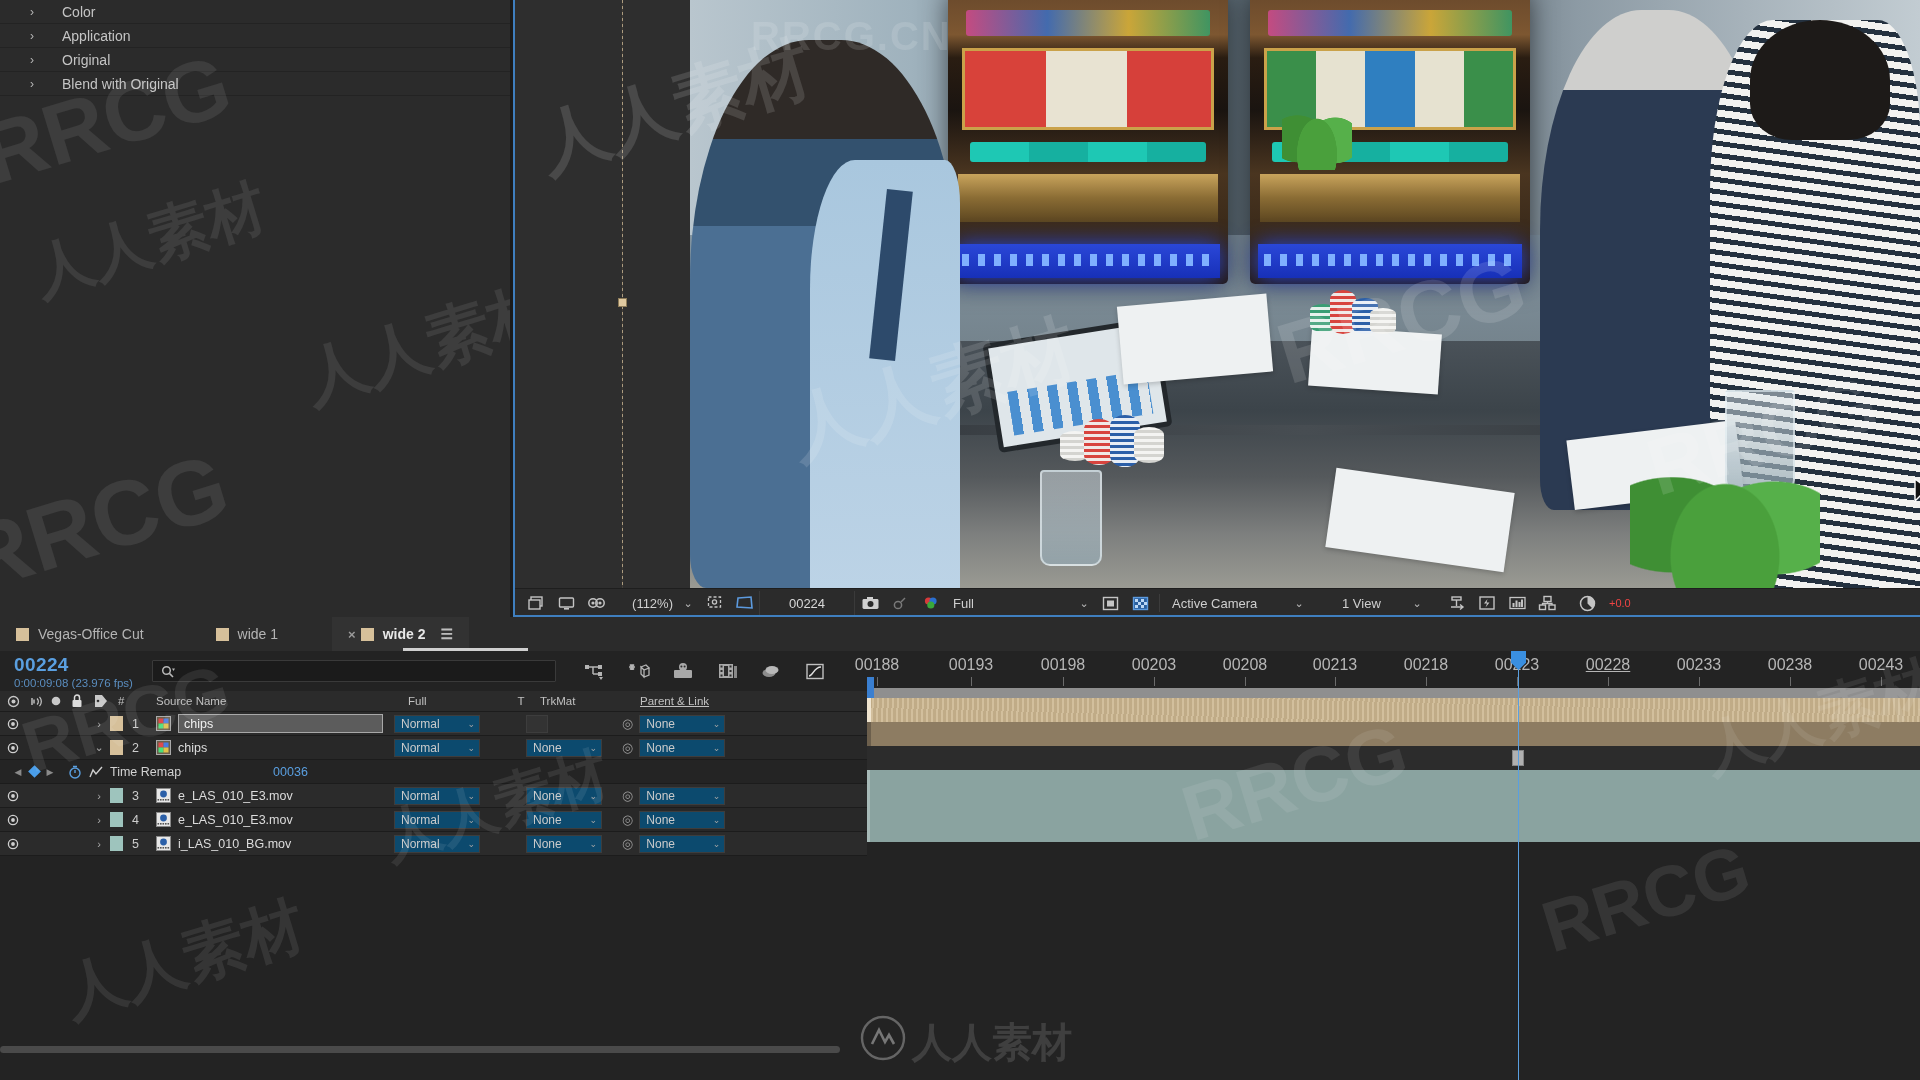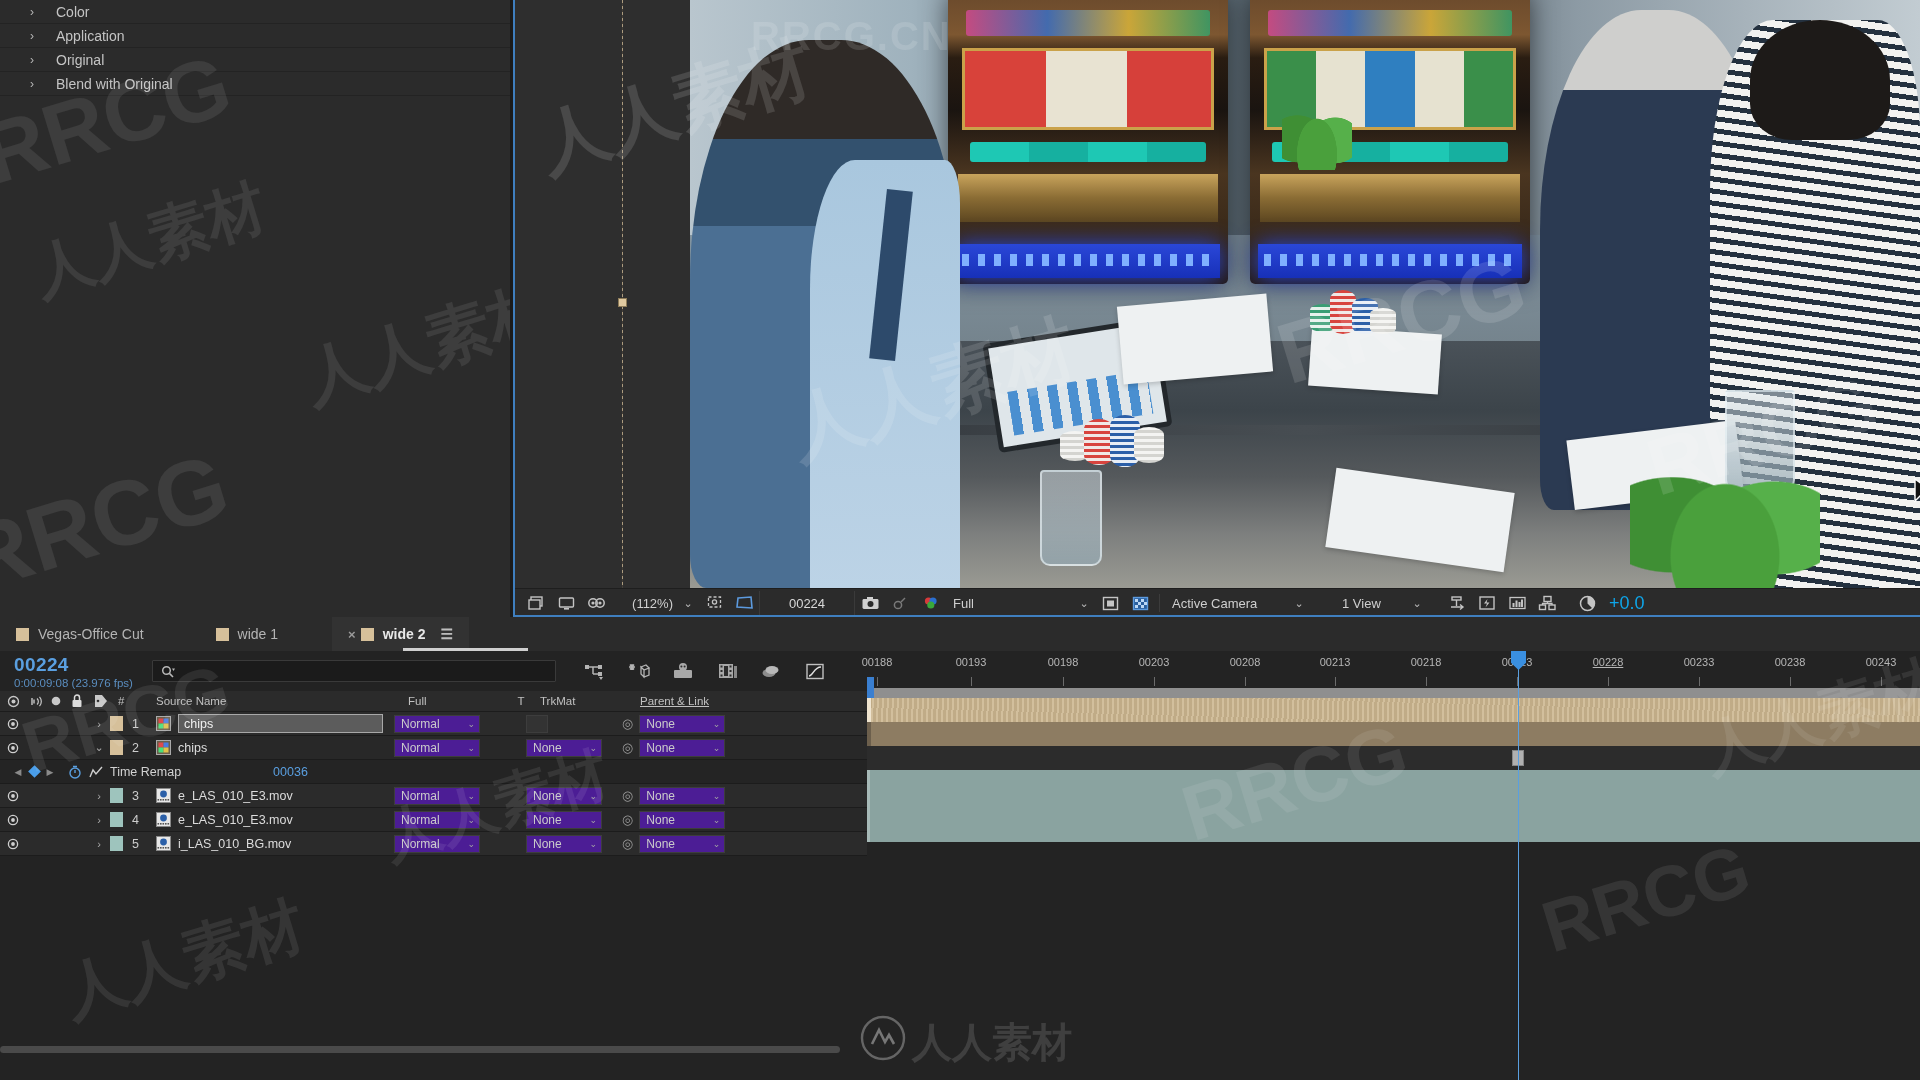--- a/index.html
+++ b/index.html
@@ -18,21 +18,21 @@
     background: #2b2b2b;
   }
   .eff-row {
     height: 24px; display: flex; align-items: center;
     padding-left: 30px; border-bottom: 1px solid #232323;
     font-size: 14px; color: #c4c4c4;
   }
   .eff-row .tw {
     width: 14px; font-size: 12px; color: #b5b5b5; flex: 0 0 14px;
   }
-  .eff-label { margin-left: 12px; }
+  .eff-label { margin-left: 18px; }
   .eff-blank { flex: 1; background: #2b2b2b; }
 
   
   .panel-divider {
     position: absolute; left: 510px; top: 0; width: 3px; height: 617px;
     background: #1b1b1b;
   }
   .panel-focus {
     position: absolute; left: 513px; top: 0; width: 2px; height: 617px;
     background: #3f7fbf;
@@ -176,21 +176,21 @@
   .vb-tc {
     width: 96px; text-align:center; color:#d8d8d8;
     background:#2b2b2b; border-left:1px solid #3a3a3a; border-right:1px solid #3a3a3a; height:24px;
     display:flex; align-items:center; justify-content:center;
   }
   .vb-sel {
     height:22px; display:flex; align-items:center; padding:0 8px;
     background:#2b2b2b; min-width:80px;
   }
   .vb-sep { width:1px; height:18px; background:#3c3c3c; margin:0 4px; }
-  .vb-plus { color:#0ea5e9; padding-left:7px; font-size:18px; }
+  .vb-plus { color:#ef4444; padding-left:7px; font-size:11px; }
   .viewer-focusline { position:absolute; left:0; bottom:0; width:1405px; height:2px; background:#3f7fbf; }
 
   
   .timeline { position:absolute; left:0; top:617px; width:1920px; height:463px; background:#232323; }
 
   .tl-tabs { height:34px; background:#2b2b2b; display:flex; align-items:center; position:relative; }
   .tl-tab { display:flex; align-items:center; gap:9px; height:34px; padding:0 16px; font-size:14px; color:#b4b4b4; cursor:pointer; }
   .tl-tab.active { background:#323232; color:#e8e8e8; font-weight:bold; }
   .tab-sw { width:13px; height:13px; background:#d6c09a; flex:0 0 13px; }
   .tab-x { font-size:13px; color:#9a9a9a; margin-right:-4px; }
@@ -250,40 +250,40 @@
   .c-par { width:180px; display:flex; align-items:center; gap:6px; }
 
   .swatch { width:13px; height:15px; }
   .srcicon { width:15px; height:15px; flex:0 0 15px; }
   .nameedit {
     background:#5c5c5c; border:1px solid #a8a8a8; color:#f0f0f0;
     height:19px; width:205px; display:flex; align-items:center; padding-left:5px; font-size:12.5px;
   }
   .namelabel { color:#dcdcdc; }
   .dd {
-    height:18px; width:86px; background:#4c1d95; border:1px solid #3d3d3d;
+    height:18px; width:86px; background:#0c4a6e; border:1px solid #3d3d3d;
     display:flex; align-items:center; justify-content:space-between;
     padding:0 4px 0 6px; font-size:12px; color:#cbcbcb; cursor:pointer;
   }
   .dd.small { width:76px; }
   .dd .cv { font-size:9px; color:#a5a5a5; }
   .dd.blank { background:#333333; width:22px; }
   .pk { color:#9a9a9a; font-size:13px; }
 
   
   .kf-nav { width:68px; display:flex; align-items:center; justify-content:center; gap:8px; color:#8a8a8a; font-size:9px; }
   .kf-dia { width:9px; height:9px; background:#4a9eea; transform:rotate(45deg); }
   .tr-label { display:flex; align-items:center; gap:7px; padding-left:60px; color:#d2d2d2; font-size:12.5px; }
   .tr-val { color:#5a9fe0; font-size:12.5px; }
 
   
   .tl-right { position:absolute; left:867px; top:34px; width:1053px; height:429px; }
   .tr-ruler { position:relative; height:40px; background:#232323; }
   .tr-ticklabels { position:absolute; left:0; top:5px; width:100%; height:16px; }
-  .tr-tick { position:absolute; font-size:11px; color:#b6b6b6; transform:translateX(-50%); }
+  .tr-tick { position:absolute; font-size:16px; color:#b6b6b6; transform:translateX(-50%); }
   .tr-tickmark { position:absolute; top:26px; width:1px; height:9px; background:#6b6b6b; }
   .tr-workbar { position:absolute; left:0; top:37px; width:100%; height:10px; background:#8f8f8f; }
   .tr-workstart { position:absolute; left:0; top:26px; width:7px; height:22px; background:#3a7fd0; }
   .tr-playhead { position:absolute; top:0; width:1px; height:429px; background:#5a9fe0; z-index:6; }
   .tr-playhead-head {
     position:absolute; top:0; left:-7px; width:15px; height:19px;
     background:#3a8fe0; clip-path: polygon(0 0,100% 0,100% 62%,50% 100%,0 62%);
   }
   .tr-tracks { position:absolute; left:0; top:47px; width:100%; height:382px; background:#232323; }
   .trk { position:absolute; left:0; width:100%; }

